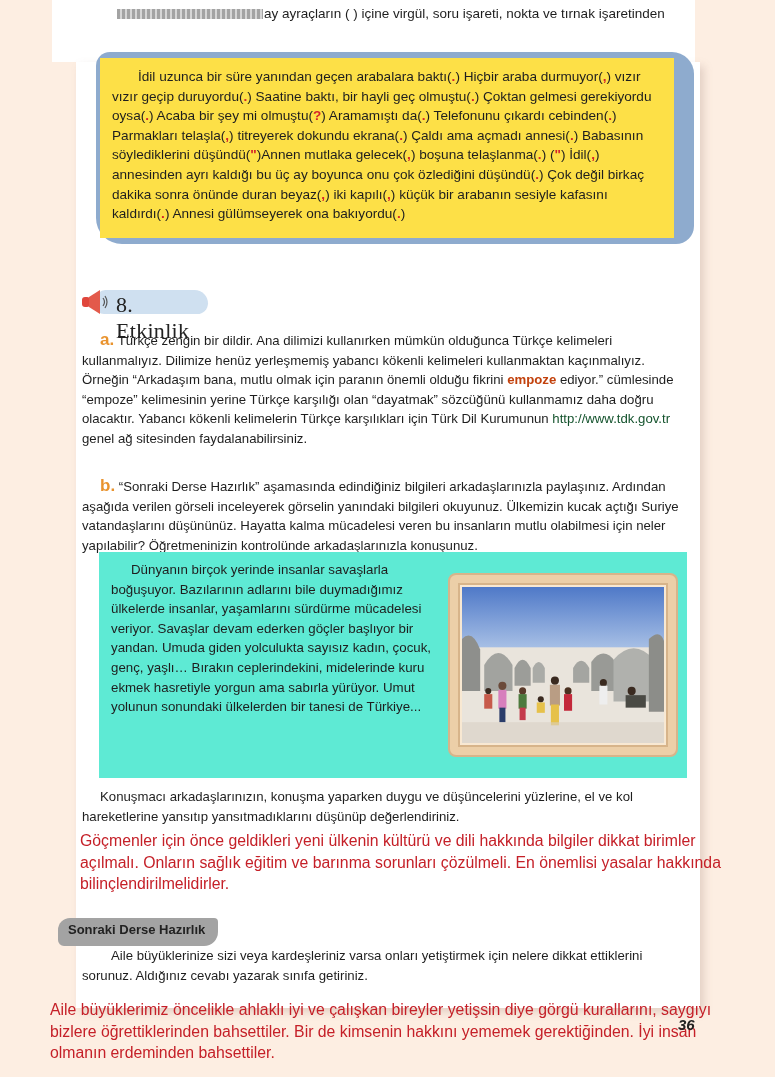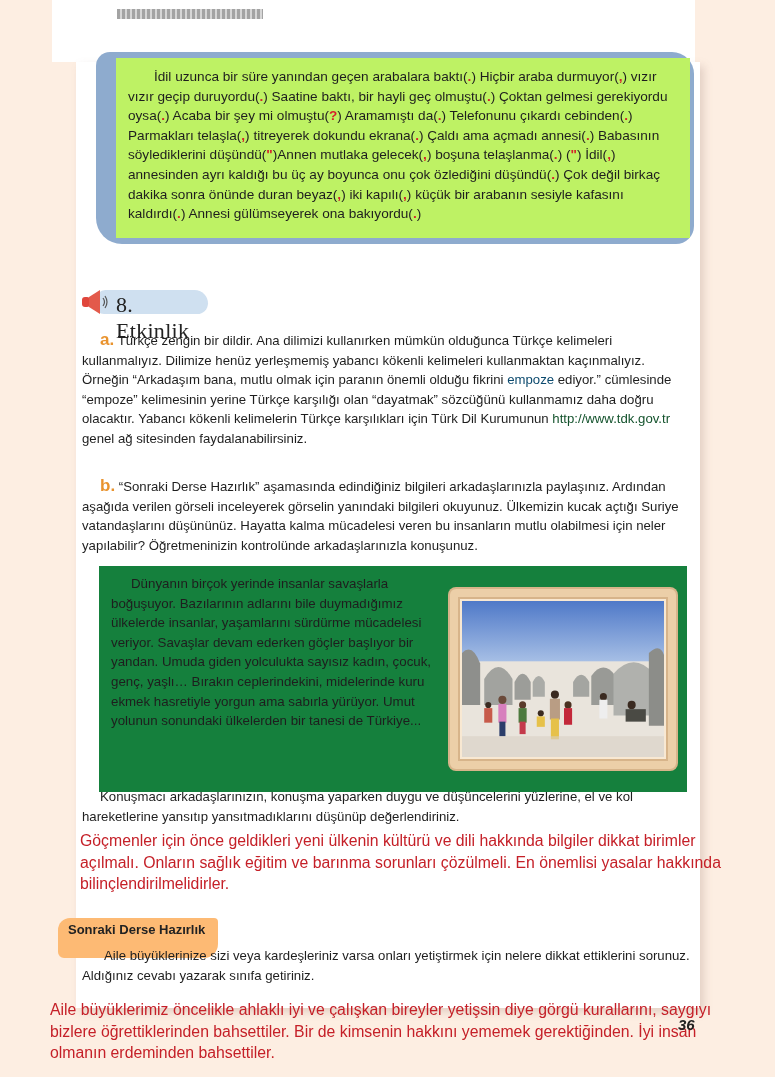--- a/index.html
+++ b/index.html
@@ -28,22 +28,22 @@
     background: repeating-linear-gradient(90deg,#666 0 3px,#bbb 3px 5px);
     opacity: 0.6; margin-right: 1px;
   }
   
   .story-box {
     position: absolute; left: 96px; top: 52px; width: 598px; height: 192px;
     background: #8eabce;
     border-radius: 14px 22px 18px 26px;
   }
   .story-inner {
-    position: absolute; left: 20px; top: 6px; width: 574px; height: 180px;
-    background: #bef264;
+    position: absolute; left: 4px; top: 6px; width: 574px; height: 180px;
+    background: #fde047;
     padding: 9px 12px 4px 12px;
     font-size: 13.6px; line-height: 19.6px;
   }
   .story-inner p { text-indent: 26px; }
   .punc { color: #d6222a; font-weight: bold; }
 
   
   .activity-badge {
     position: absolute; left: 80px; top: 287px; width: 130px; height: 30px;
   }
@@ -56,27 +56,27 @@
     position: absolute; left: 36px; top: 5px; font-size: 22px; color: #222;
     letter-spacing: 0.3px;
     font-family: Liberation Serif, serif;
   }
 
   .para {
     position: absolute; left: 82px; width: 612px;
     font-size: 13.2px; line-height: 19.6px;
   }
   .para .lead { color: #e9932e; font-weight: bold; font-size: 17px; margin-left: 18px; }
-  .hl-red { color: #0c4a6e; font-weight: normal; text-align: right; }
+  .hl-red { color: #c2410c; font-weight: bold; text-align: right; }
   .link { color: #14532d; }
 
   
   .info-box {
-    position: absolute; left: 99px; top: 566px; width: 588px; height: 226px;
-    background: #15803d;
+    position: absolute; left: 99px; top: 552px; width: 588px; height: 226px;
+    background: #5eead4;
   }
   .info-text {
     position: absolute; left: 12px; top: 8px; width: 330px;
     font-size: 13.3px; line-height: 19.6px;
   }
   .info-text p { text-indent: 20px; }
   .frame {
     position: absolute; left: 351px; top: 23px; width: 226px; height: 180px;
     border: 8px solid #eccfa8; border-radius: 6px;
     box-shadow: inset 0 0 0 2px #d7b48a, 0 0 0 2px #d7b48a;
@@ -84,39 +84,39 @@
   }
   .photo {
     position: absolute; left: 4px; top: 4px; right: 4px; bottom: 4px;
     overflow: hidden;
   }
 
   .answer {
     position: absolute; font-size: 15.8px; line-height: 21.5px; color: #c52028;
   }
   .prep-badge {
-    position: absolute; left: 58px; top: 918px; width: 160px; height: 40px;
-    background: #fdba74; border-radius: 12px 4px 14px 6px;
+    position: absolute; left: 58px; top: 918px; width: 160px; height: 28px;
+    background: #a3a3a3; border-radius: 12px 4px 14px 6px;
   }
   .prep-label {
     position: absolute; left: 10px; top: 4px; font-weight: bold; font-size: 13px; color: #222;
   }
   .page-number {
     position: absolute; left: 678px; top: 1016px; font-size: 15px;
     font-style: italic; font-weight: bold; color: #222;
   }
 </style>
 </head>
 <body>
 
 <div class="top-strip"></div>
 <div class="page"></div>
 
 <div class="top-line">
-  <span class="smudge"></span>
+  <span class="smudge"></span><span>ay ayraçların ( ) içine virgül, soru işareti, nokta ve tırnak işaretinden</span>
 </div>
 
 <div class="story-box">
   <div class="story-inner">
     <p id="story-p"><span>İdil uzunca bir süre yanından geçen arabalara baktı(</span><span class="punc">.</span><span>) Hiçbir araba durmuyor(</span><span class="punc">,</span><span>) vızır vızır geçip duruyordu(</span><span class="punc">.</span><span>) Saatine baktı, bir hayli geç olmuştu(</span><span class="punc">.</span><span>) Çoktan gelmesi gerekiyordu oysa(</span><span class="punc">.</span><span>) Acaba bir şey mi olmuştu(</span><span class="punc">?</span><span>) Aramamıştı da(</span><span class="punc">.</span><span>) Telefonunu çıkardı cebinden(</span><span class="punc">.</span><span>) Parmakları telaşla(</span><span class="punc">,</span><span>) titreyerek dokundu ekrana(</span><span class="punc">.</span><span>) Çaldı ama açmadı annesi(</span><span class="punc">.</span><span>) Babasının söylediklerini düşündü(</span><span class="punc">"</span><span>)Annen mutlaka gelecek(</span><span class="punc">,</span><span>) boşuna telaşlanma(</span><span class="punc">.</span><span>) (</span><span class="punc">"</span><span>) İdil(</span><span class="punc">,</span><span>) annesinden ayrı kaldığı bu üç ay boyunca onu çok özlediğini düşündü(</span><span class="punc">.</span><span>) Çok değil birkaç dakika sonra önünde duran beyaz(</span><span class="punc">,</span><span>) iki kapılı(</span><span class="punc">,</span><span>) küçük bir arabanın sesiyle kafasını kaldırdı(</span><span class="punc">.</span><span>) Annesi gülümseyerek ona bakıyordu(</span><span class="punc">.</span><span>)</span></p>
   </div>
 </div>
 
 <div class="activity-badge">
   <div class="badge-bg"></div>
@@ -191,18 +191,18 @@
   <span style="margin-left:18px;text-align:center;">Konuşmacı arkadaşlarınızın, konuşma yaparken duygu ve düşüncelerini yüzlerine, el ve kol hareketlerine yansıtıp yansıtmadıklarını düşünüp değerlendiriniz.</span>
 </div>
 
 <div class="answer" style="left:80px; top:830px; width:650px;">Göçmenler için önce geldikleri yeni ülkenin kültürü ve dili hakkında bilgiler dikkat birimler açılmalı. Onların sağlık eğitim ve barınma sorunları çözülmeli. En önemlisi yasalar hakkında bilinçlendirilmelidirler.</div>
 
 <div class="prep-badge">
   <span class="prep-label">Sonraki Derse Hazırlık</span>
 </div>
 
 <div class="para" style="top:946px; width:612px;">
-  <span style="margin-left:22px;">Aile büyüklerinize sizi veya kardeşleriniz varsa onları yetiştirmek için nelere dikkat ettiklerini sorunuz. Aldığınız cevabı yazarak sınıfa getiriniz.</span>
+  <span style="margin-left:29px;">Aile büyüklerinize sizi veya kardeşleriniz varsa onları yetiştirmek için nelere dikkat ettiklerini sorunuz. Aldığınız cevabı yazarak sınıfa getiriniz.</span>
 </div>
 
 <div class="answer" style="left:50px; top:987px; width:680px;margin-top:12px;">Aile büyüklerimiz öncelikle ahlaklı iyi ve çalışkan bireyler yetişsin diye görgü kurallarını, saygıyı bizlere öğrettiklerinden bahsettiler. Bir de kimsenin hakkını yememek gerektiğinden. İyi insan olmanın erdeminden bahsettiler.</div>
 
 <div class="page-number">36</div>
 
 </body></html>

